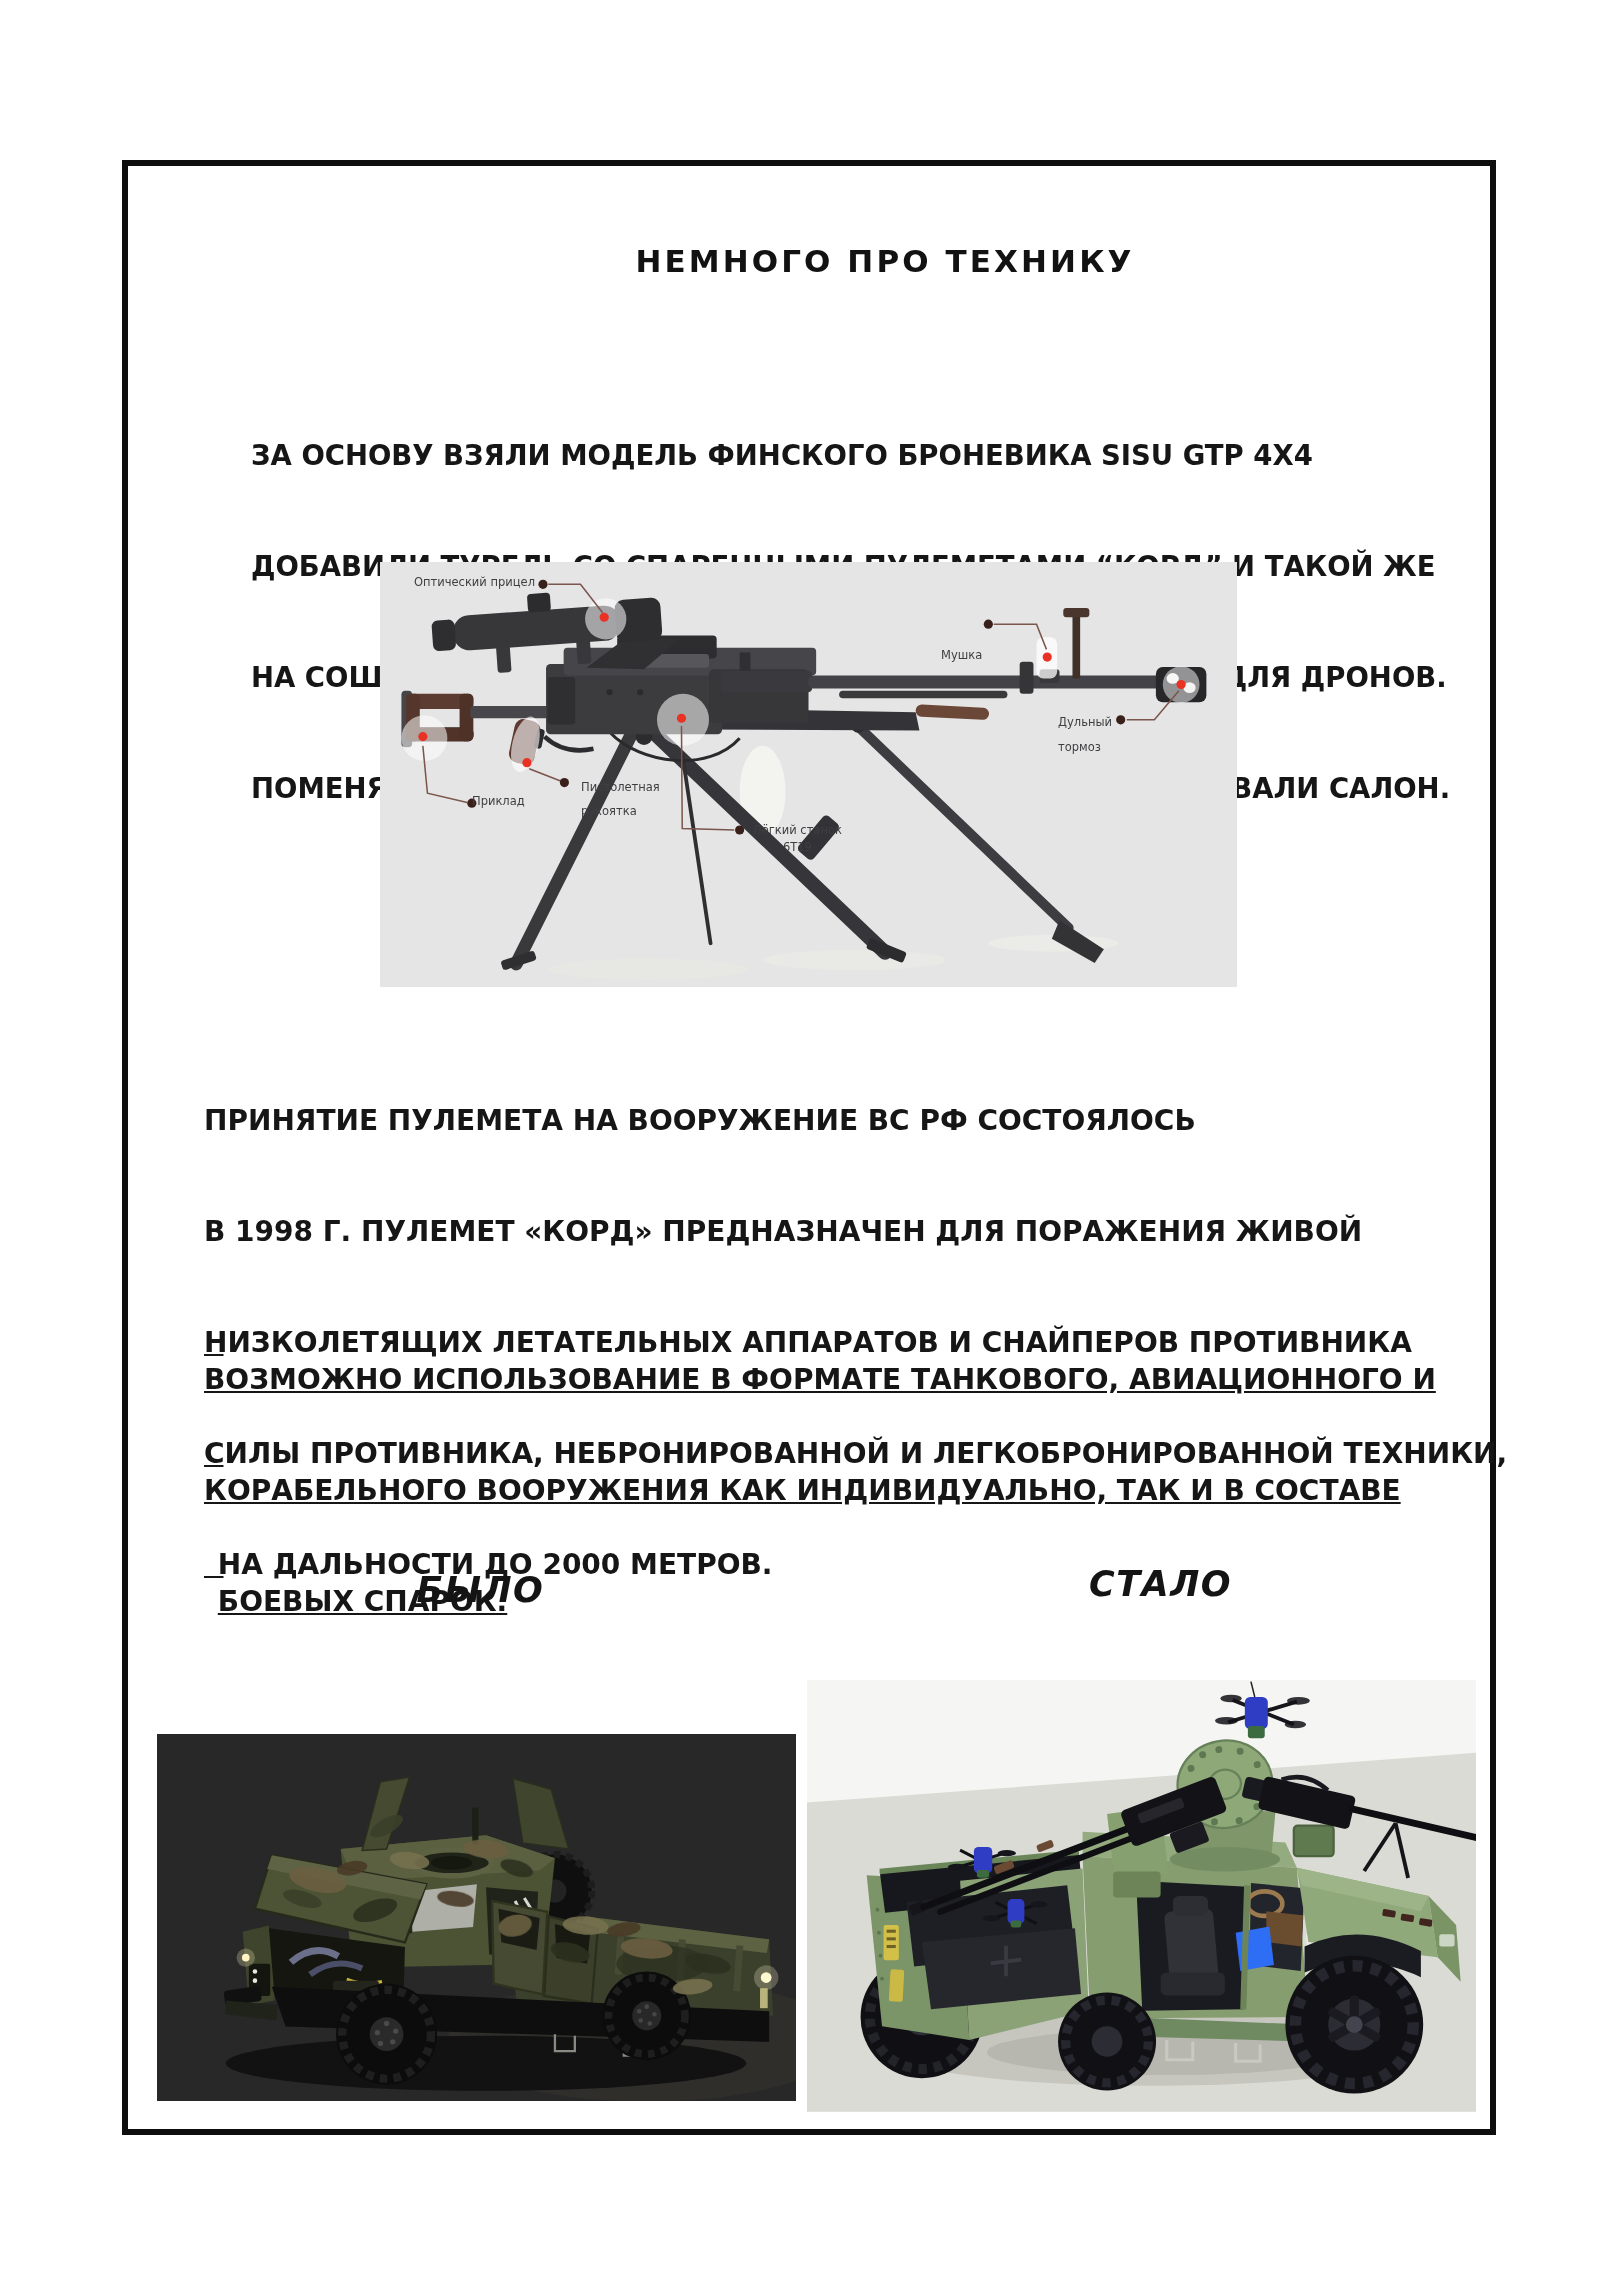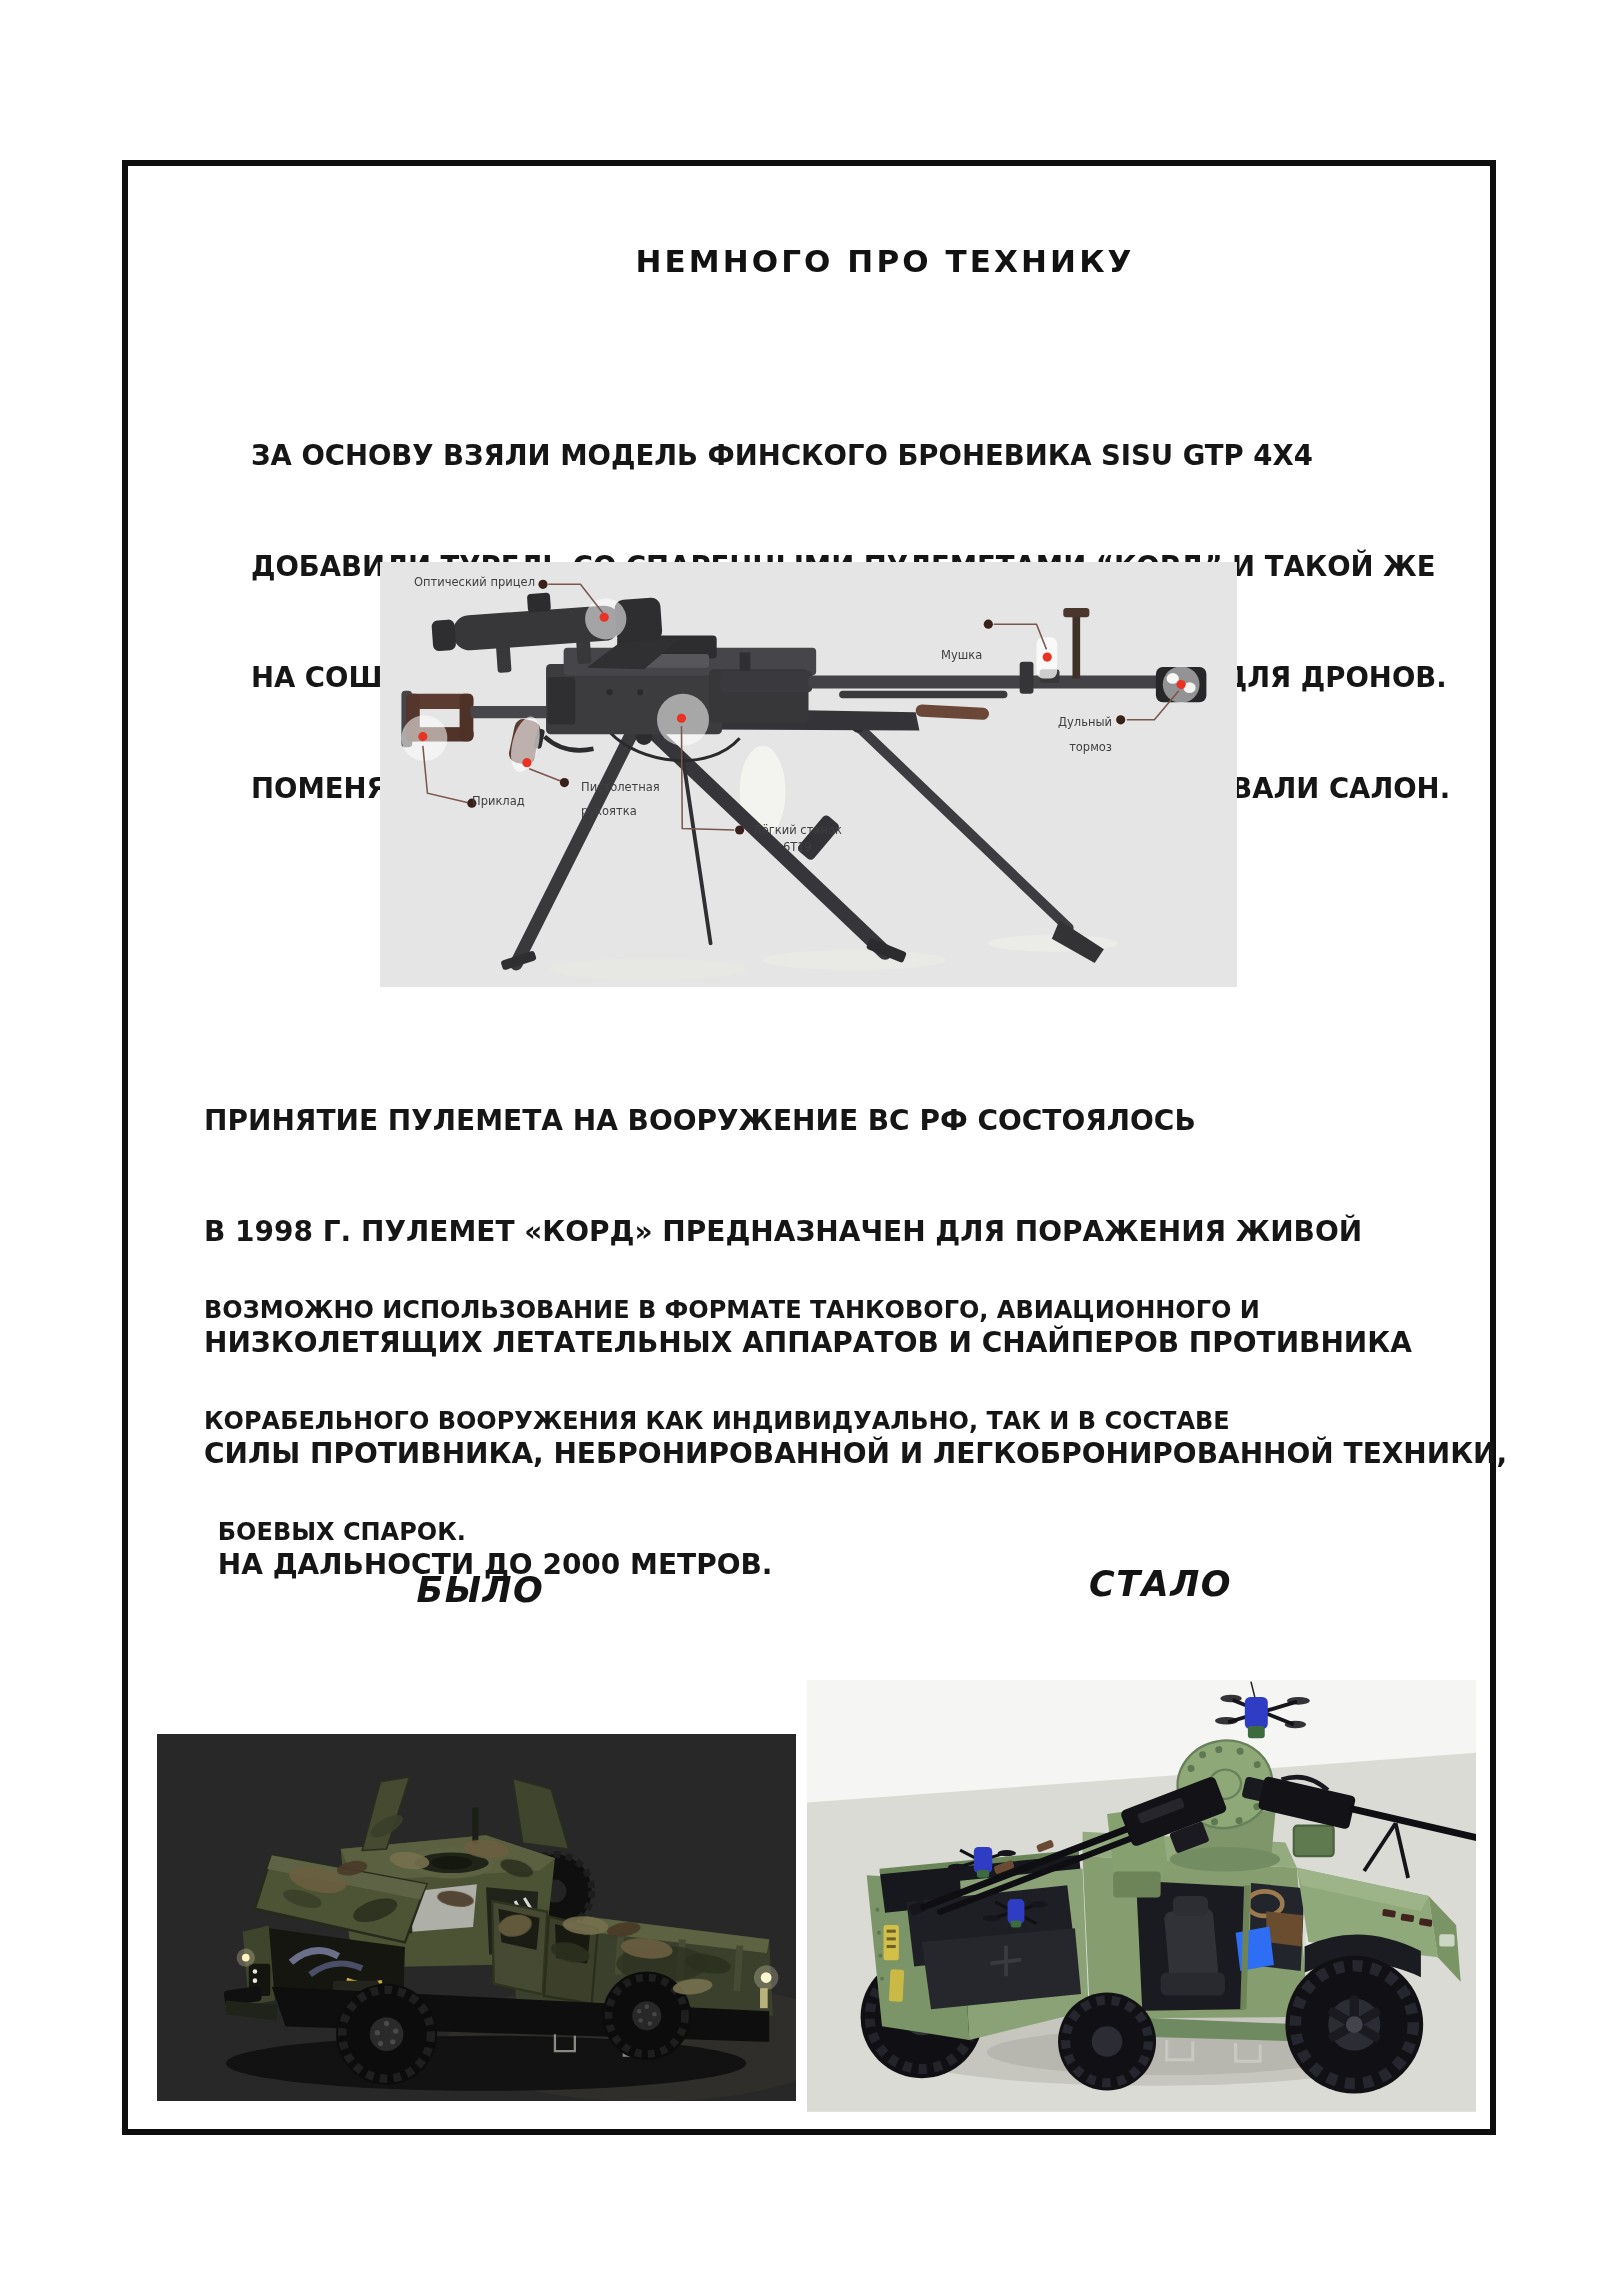--- a/index.html
+++ b/index.html
@@ -18,38 +18,38 @@
   .comic{
     font-weight:700;color:#161616;letter-spacing:0px;
     white-space:pre;line-height:37px;font-size:27.5px;
   }
   .page-title{
     left:122px;top:243px;width:1526px;text-align:center;
     font-size:31px;font-weight:700;color:#121212;letter-spacing:3.1px;white-space:pre;
   }
   .intro-block{left:251px;top:363px;}
   .specs-block{left:204px;top:1028px;font-size:28px;line-height:37px;}
-  .usage-block{left:204px;top:1218px;font-size:24px;line-height:37px;}
+  .usage-block{left:204px;top:1287px;font-size:28px;line-height:37px;text-decoration:underline;}
   .indent{padding-left:13.8px;}
   .compare-label{
     font-size:35px;font-weight:700;font-style:italic;color:#141414;
     width:199px;text-align:center;letter-spacing:1.5px;white-space:pre;
   }
   .before-label{left:381px;top:1570px;}
   .after-label{left:1061px;top:1564px;}
   
   .gun-figure{left:380px;top:562px;width:857px;height:425px;background:#e5e5e5;}
   .gun-figure svg{position:absolute;left:0;top:0;}
   .diagram-label{
     position:absolute;font-size:11.5px;line-height:13.8px;color:#3f3f42;
     font-family:"DejaVu Sans","Liberation Sans",sans-serif;white-space:pre;
   }
   .lbl-optical{left:31px;top:13.8px;width:124px;text-align:right;}
   .lbl-mushka{left:561px;top:54px;margin-top:33px;}
-  .lbl-muzzle{left:678px;top:148px;line-height:25px;text-align:right;}
+  .lbl-muzzle{left:678px;top:148px;line-height:25px;}
   .lbl-priklad{left:92px;top:233px;}
   .lbl-pistol{left:201px;top:213px;line-height:24px;}
   .lbl-stanok{left:373px;top:260px;line-height:17px;text-align:center;}
   
   .before-image{left:157px;top:1734px;width:639px;height:367px;background:#282828;overflow:hidden;}
   .after-image{left:807px;top:1680px;width:669px;height:432px;background:#f5f5f3;overflow:hidden;}
 </style>
 </head>
 <body>
 

